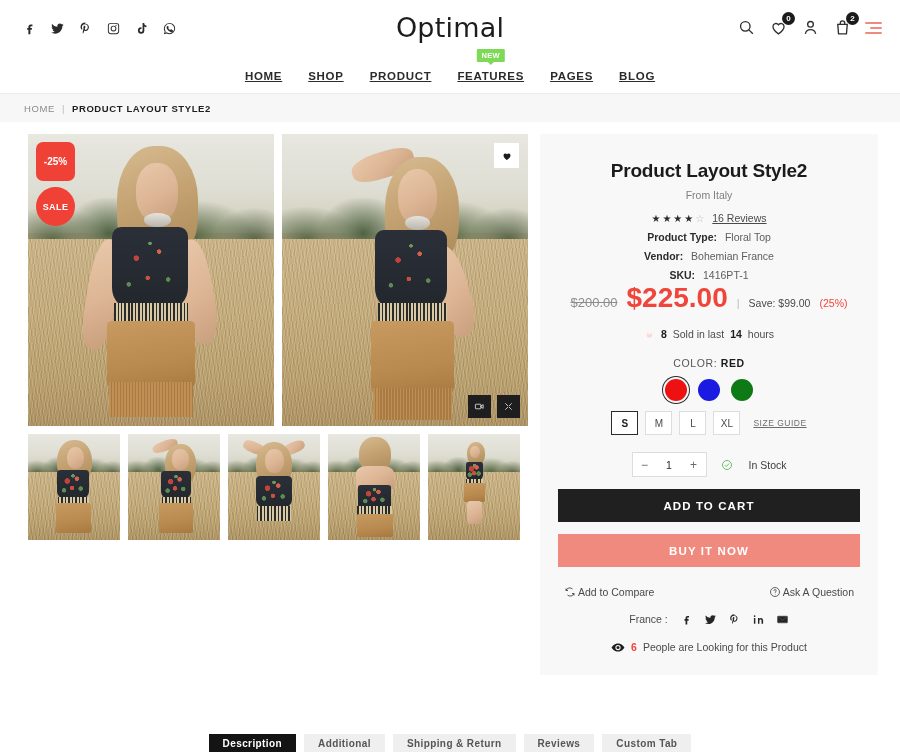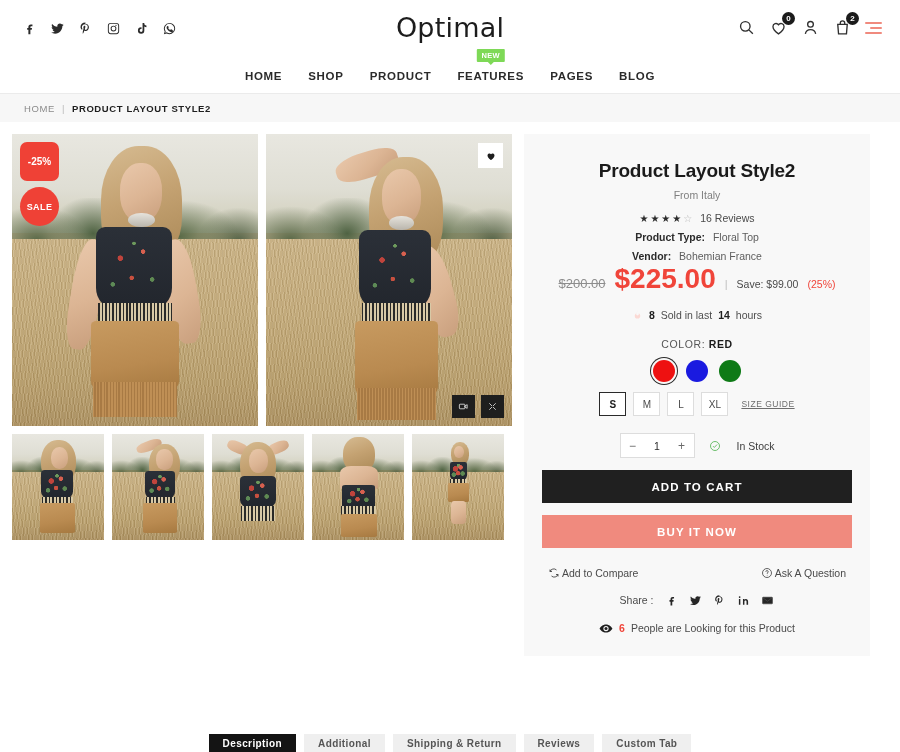--- a/index.html
+++ b/index.html
@@ -61,20 +61,21 @@
     height: 36px;
     display: flex; justify-content: center; align-items: center;
     gap: 26px;
     border-bottom: 1px solid #ebebeb;
   }
   .nav-item {
     position: relative;
     font-size: 11.5px; font-weight: 600; letter-spacing: 0.7px;
     color: #2b2b2b; cursor: pointer;
     padding: 6px 0;
+    text-decoration: underline;
   }
   .nav-new {
     position: absolute; top: -15px; left: 50%; transform: translateX(-50%);
     background: #7ed957; color: #ffffff;
     font-size: 7.5px; font-weight: 700; letter-spacing: 0.3px;
     padding: 2px 5px 2px 5px;
     border-radius: 1px;
     white-space: nowrap;
   }
   .nav-new::after {
@@ -90,21 +91,21 @@
     display: flex; align-items: center;
     padding-left: 24px;
     gap: 7px;
     font-size: 9.5px; letter-spacing: 0.6px;
   }
   .crumb-home { color: #8b8b8b; cursor: pointer; }
   .crumb-sep { color: #bcbcbc; }
   .crumb-cur { color: #1e1e1e; font-weight: 700; }
 
   
-  .page { display: flex; padding: 12px 22px 0 12px; gap: 12px; }
+  .page { display: flex; padding: 12px 22px 0 28px; gap: 12px; }
   .gallery { width: 500px; }
   .mainrow { display: flex; gap: 8px; position: relative; }
   .mainshot {
     position: relative;
     width: 246px; height: 292px;
     overflow: hidden;
     background: #cdbb9a;
   }
 
   
@@ -204,21 +205,21 @@
     width: 346px;
     background: #f8f8f8;
     padding: 26px 18px 22px 18px;
     text-align: center;
   }
   .p-title { font-size: 19px; font-weight: 700; color: #1b1b1b; letter-spacing: -0.2px; }
   .p-origin { font-size: 10.5px; color: #7f7f7f; margin-top: 7px; }
   .p-rating { margin-top: 11px; display: flex; justify-content: center; align-items: center; gap: 6px; }
   .stars { letter-spacing: 2px; font-size: 10px; color: #2b2b2b; }
   .stars .off { color: #b9b9b9; }
-  .rev-count { font-size: 10.5px; color: #4a4a4a; }
+  .rev-count { font-size: 10.5px; color: #4a4a4a; text-decoration: underline; }
 
   .meta-line { margin-top: 7px; font-size: 10.5px; color: #5d5d5d; }
   .meta-line:first-of-type { margin-top: 12px; }
   .meta-k { font-weight: 700; color: #2b2b2b; }
   .meta-v { margin-left: 5px; }
 
   .price-row {
     margin-top: 1px;
     display: flex; justify-content: center; align-items: baseline; gap: 9px;
     flex-wrap: wrap;
@@ -550,20 +551,24 @@
     </div>
 
     <div class="meta-line">
       <span class="meta-k">Product Type:</span>
       <span class="meta-v">Floral Top</span>
     </div>
     <div class="meta-line">
       <span class="meta-k">Vendor:</span>
       <span class="meta-v">Bohemian France</span>
     </div>
+    <div class="meta-line">
+      <span class="meta-k">SKU:</span>
+      <span class="meta-v">1416PT-1</span>
+    </div>
 
     <div class="price-row">
       <span class="p-old">$200.00</span>
       <span class="p-new">$225.00</span>
       <span class="p-pipe">|</span>
       <span class="p-save">Save: $99.00</span>
       <span class="p-save p-savepct">(25%)</span>
     </div>
 
     <div class="sold-row">
@@ -624,21 +629,21 @@
         <svg viewBox="0 0 24 24" fill="none" stroke="#3c3c3c" stroke-width="1.6">
           <circle cx="12" cy="12" r="9"></circle>
             <path d="M9.6 9.5a2.4 2.4 0 1 1 2.9 2.4v1.5"></path>
             <circle cx="12.3" cy="16.4" r="0.8" fill="#3c3c3c" stroke="none"></circle>
         </svg>
         <span>Ask A Question</span>
       </div>
     </div>
 
     <div class="share-row">
-      <span class="share-lbl">Share :</span>
+      <span class="share-lbl">France :</span>
       <span class="share-ic">
         <svg viewBox="0 0 24 24">
             <path d="M14.5 8.5h2.2V5.6h-2.6c-2.5 0-3.9 1.5-3.9 3.9v1.6H8.3v3h1.9V21h3.2v-6.9h2.2l.4-3h-2.6V9.9c0-.9.3-1.4 1.1-1.4z"></path>
           </svg>
       </span>
       <span class="share-ic">
         <svg viewBox="0 0 24 24">
             <path d="M22 5.9c-.7.3-1.5.5-2.3.6.8-.5 1.4-1.3 1.7-2.2-.8.5-1.7.8-2.6 1-.7-.8-1.8-1.3-3-1.3-2.3 0-4.1 1.9-4.1 4.1 0 .3 0 .6.1.9-3.4-.2-6.4-1.8-8.4-4.3-.4.6-.6 1.3-.6 2.1 0 1.4.7 2.7 1.8 3.4-.7 0-1.3-.2-1.9-.5 0 2 1.4 3.7 3.3 4.1-.3.1-.7.1-1.1.1-.3 0-.5 0-.8-.1.5 1.6 2 2.8 3.8 2.9-1.4 1.1-3.2 1.8-5.1 1.8h-1c1.8 1.2 4 1.8 6.3 1.8 7.5 0 11.7-6.3 11.7-11.7v-.5c.8-.6 1.5-1.3 2.2-2.2z"></path>
           </svg>
       </span>

